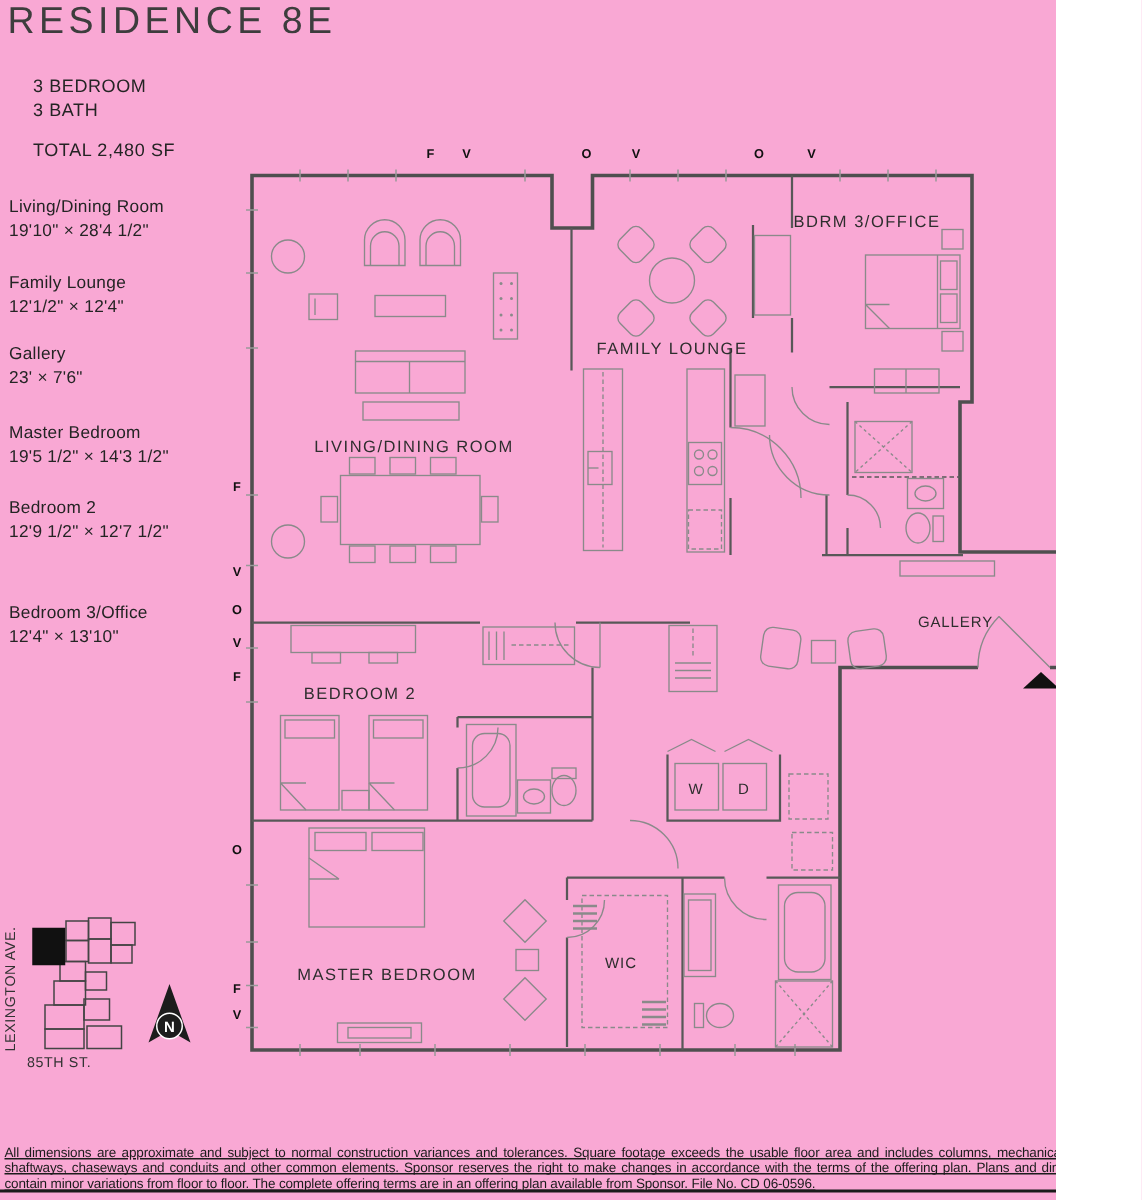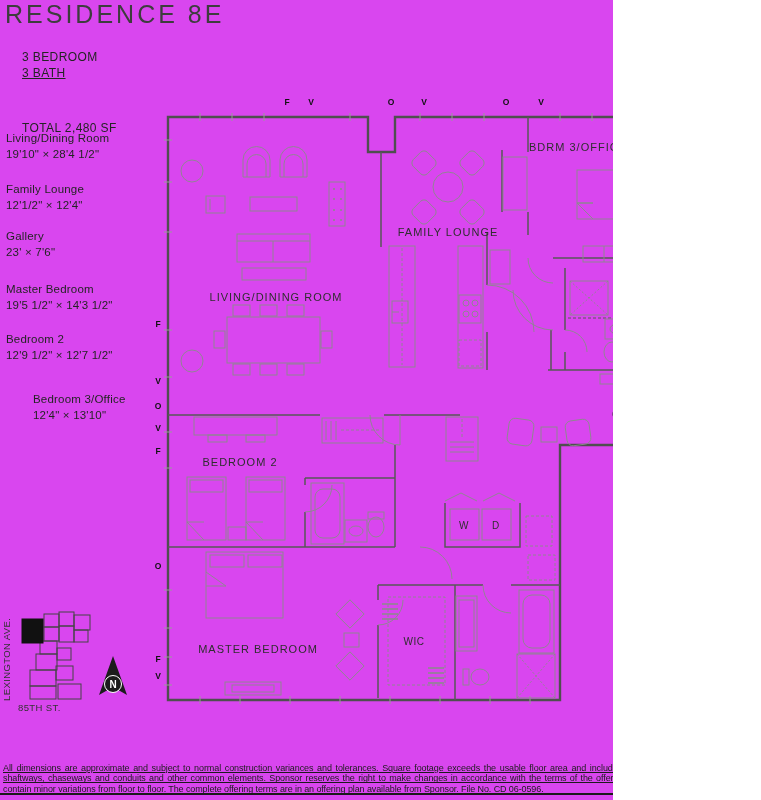--- a/index.html
+++ b/index.html
@@ -1,16 +1,16 @@
 <!DOCTYPE html>
 <html><head>
 <meta charset="utf-8">
 <style>
   html,body{margin:0;padding:0;background:#fff;}
-  .page{position:relative;width:613px;height:800px;background:#d946ef;overflow:hidden;
+  .page{position:relative;width:704px;height:800px;background:#f9a8d4;overflow:hidden;
         font-family:"Liberation Sans",sans-serif;color:#222;}
   .abs{position:absolute;}
   
   .title{top:0px;left:5px;font-size:25px;letter-spacing:3px;font-weight:400;color:#3d3d3d;}
   .spec{left:22px;font-size:12px;letter-spacing:.4px;color:#242424;}
   
   .room{left:6px;font-size:11.5px;line-height:16px;color:#242424;letter-spacing:.2px;}
   
   .lucida{top:724px;left:4px;font-family:"Liberation Serif",serif;font-size:29px;color:#151515;letter-spacing:.5px;}
   .disclaimer{top:763px;left:3px;width:756px;font-size:9px;line-height:10.4px;color:#1c1c1c;
@@ -22,22 +22,22 @@
   .marker{fill:#111;font-size:8.5px;font-weight:bold;}
   .kp-street{fill:#333;font-size:9.5px;letter-spacing:.4px;}
 </style>
 </head>
 <body>
 
 <div class="page">
 
   <div class="abs title">RESIDENCE 8E</div>
   <div class="abs spec" style="top:50px;">3 BEDROOM</div>
-  <div class="abs spec" style="top:66px;text-decoration:underline;">3 BATH</div>
-  <div class="abs spec" style="top:93px;margin-top:28px;">TOTAL 2,480 SF</div>
+  <div class="abs spec" style="top:66px;">3 BATH</div>
+  <div class="abs spec" style="top:93px;">TOTAL 2,480 SF</div>
 
   <div class="abs room" style="top:130px;">
     <div>Living/Dining Room</div>
     <div>19'10" × 28'4 1/2"</div>
   </div>
   <div class="abs room" style="top:181px;">
     <div>Family Lounge</div>
     <div>12'1/2" × 12'4"</div>
   </div>
   <div class="abs room" style="top:228px;">
@@ -45,21 +45,21 @@
     <div>23' × 7'6"</div>
   </div>
   <div class="abs room" style="top:281px;">
     <div>Master Bedroom</div>
     <div>19'5 1/2" × 14'3 1/2"</div>
   </div>
   <div class="abs room" style="top:331px;">
     <div>Bedroom 2</div>
     <div>12'9 1/2" × 12'7 1/2"</div>
   </div>
-  <div class="abs room" style="top:391px;margin-left:27px;">
+  <div class="abs room" style="top:401px;">
     <div>Bedroom 3/Office</div>
     <div>12'4" × 13'10"</div>
   </div>
 
   <svg class="abs" style="left:140px;top:90px;" width="621" height="625" viewBox="140 90 621 625">
 
     <line x1="757" y1="96" x2="757" y2="460" stroke="#bbb" stroke-width="1"></line>
 
     <g stroke="#4f4f4f" stroke-width="2.4" fill="none">
       <path d="M652,445 L560,445 L560,700 L168,700 L168,117 L368,117 L368,152 L395,152 L395,117 L648,117 L648,268 L640,268 L640,368 L745,368 L745,445 L700,445"></path>

